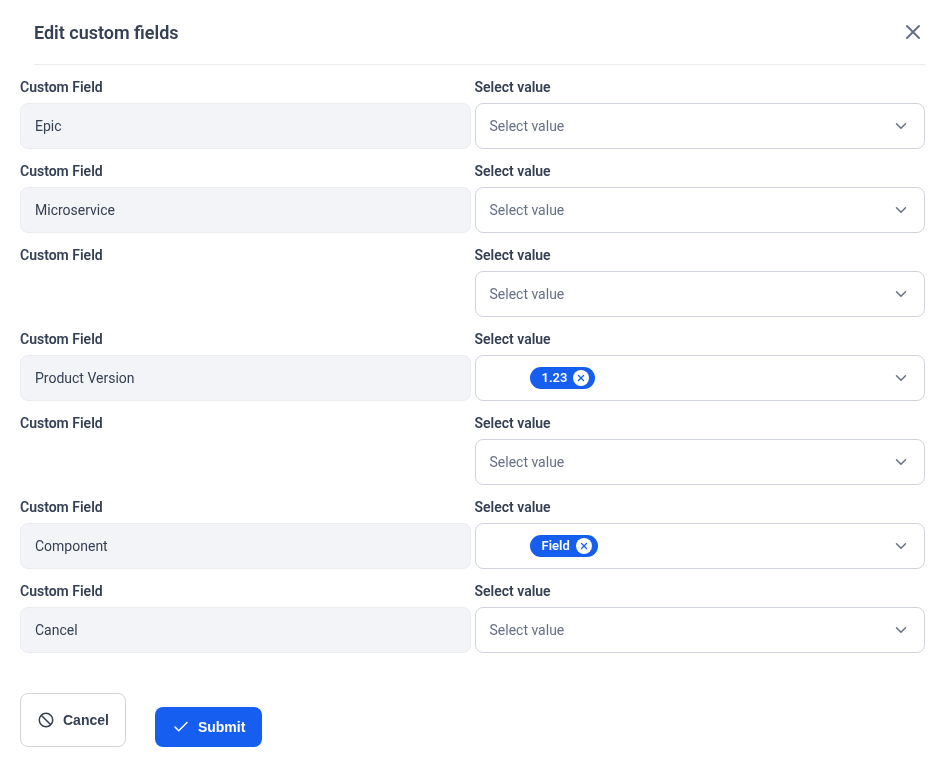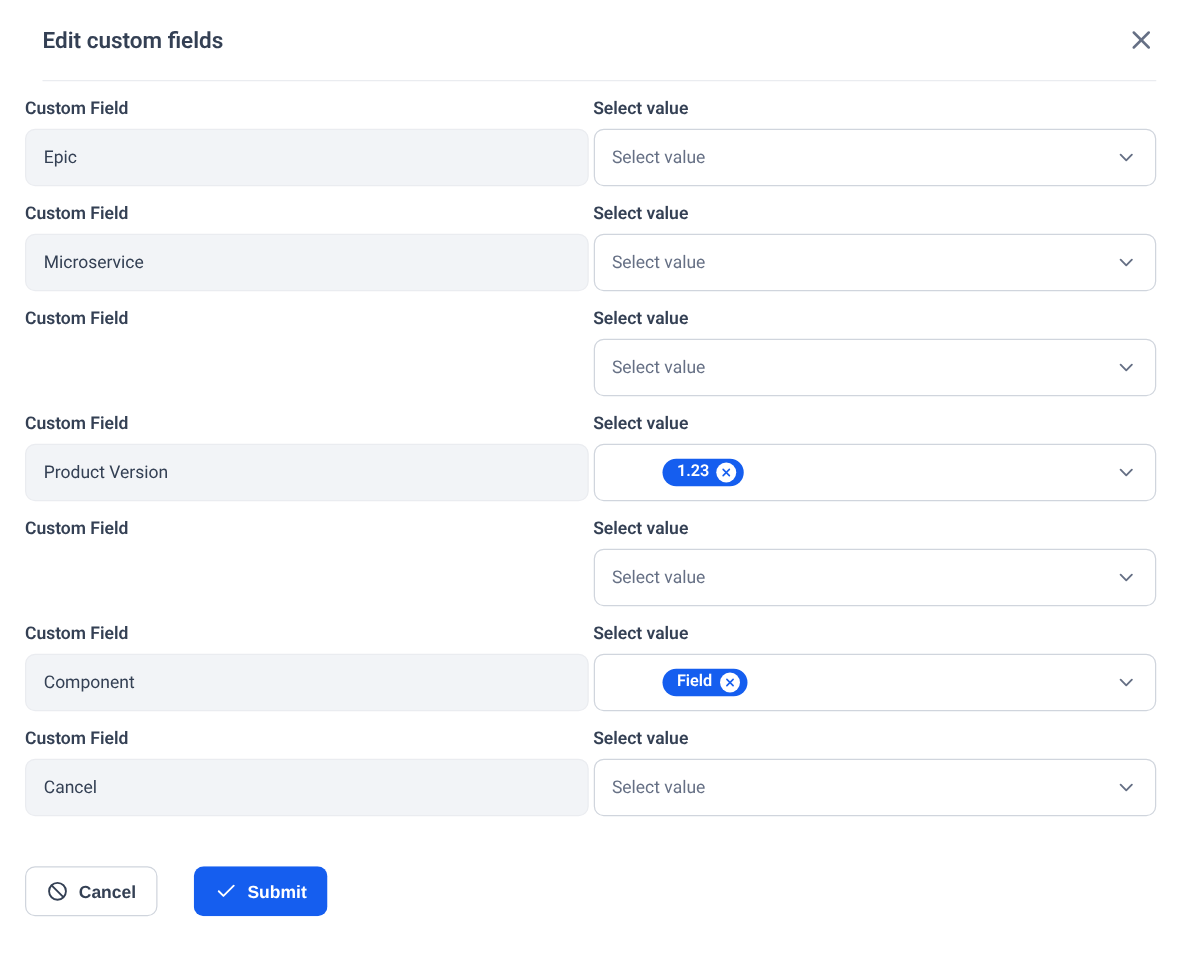--- a/index.html
+++ b/index.html
@@ -130,20 +130,21 @@
       border: 1px solid transparent;
     }
     .btn-secondary {
       background: #fff;
       border-color: #d0d5dd;
       color: #344054;
     }
     .btn-primary {
       background: #155eef;
       color: #fff;
+      margin-top: 14px;
     }
     .btn svg { width: 18px; height: 18px; }
   </style>
 </head>
 <body>
 
 <div class="dialog-header">
   <div class="dialog-title">Edit custom fields</div>
   <button class="close-btn">
     <svg viewBox="0 0 24 24" fill="none" stroke="currentColor" stroke-width="2" stroke-linecap="round">

